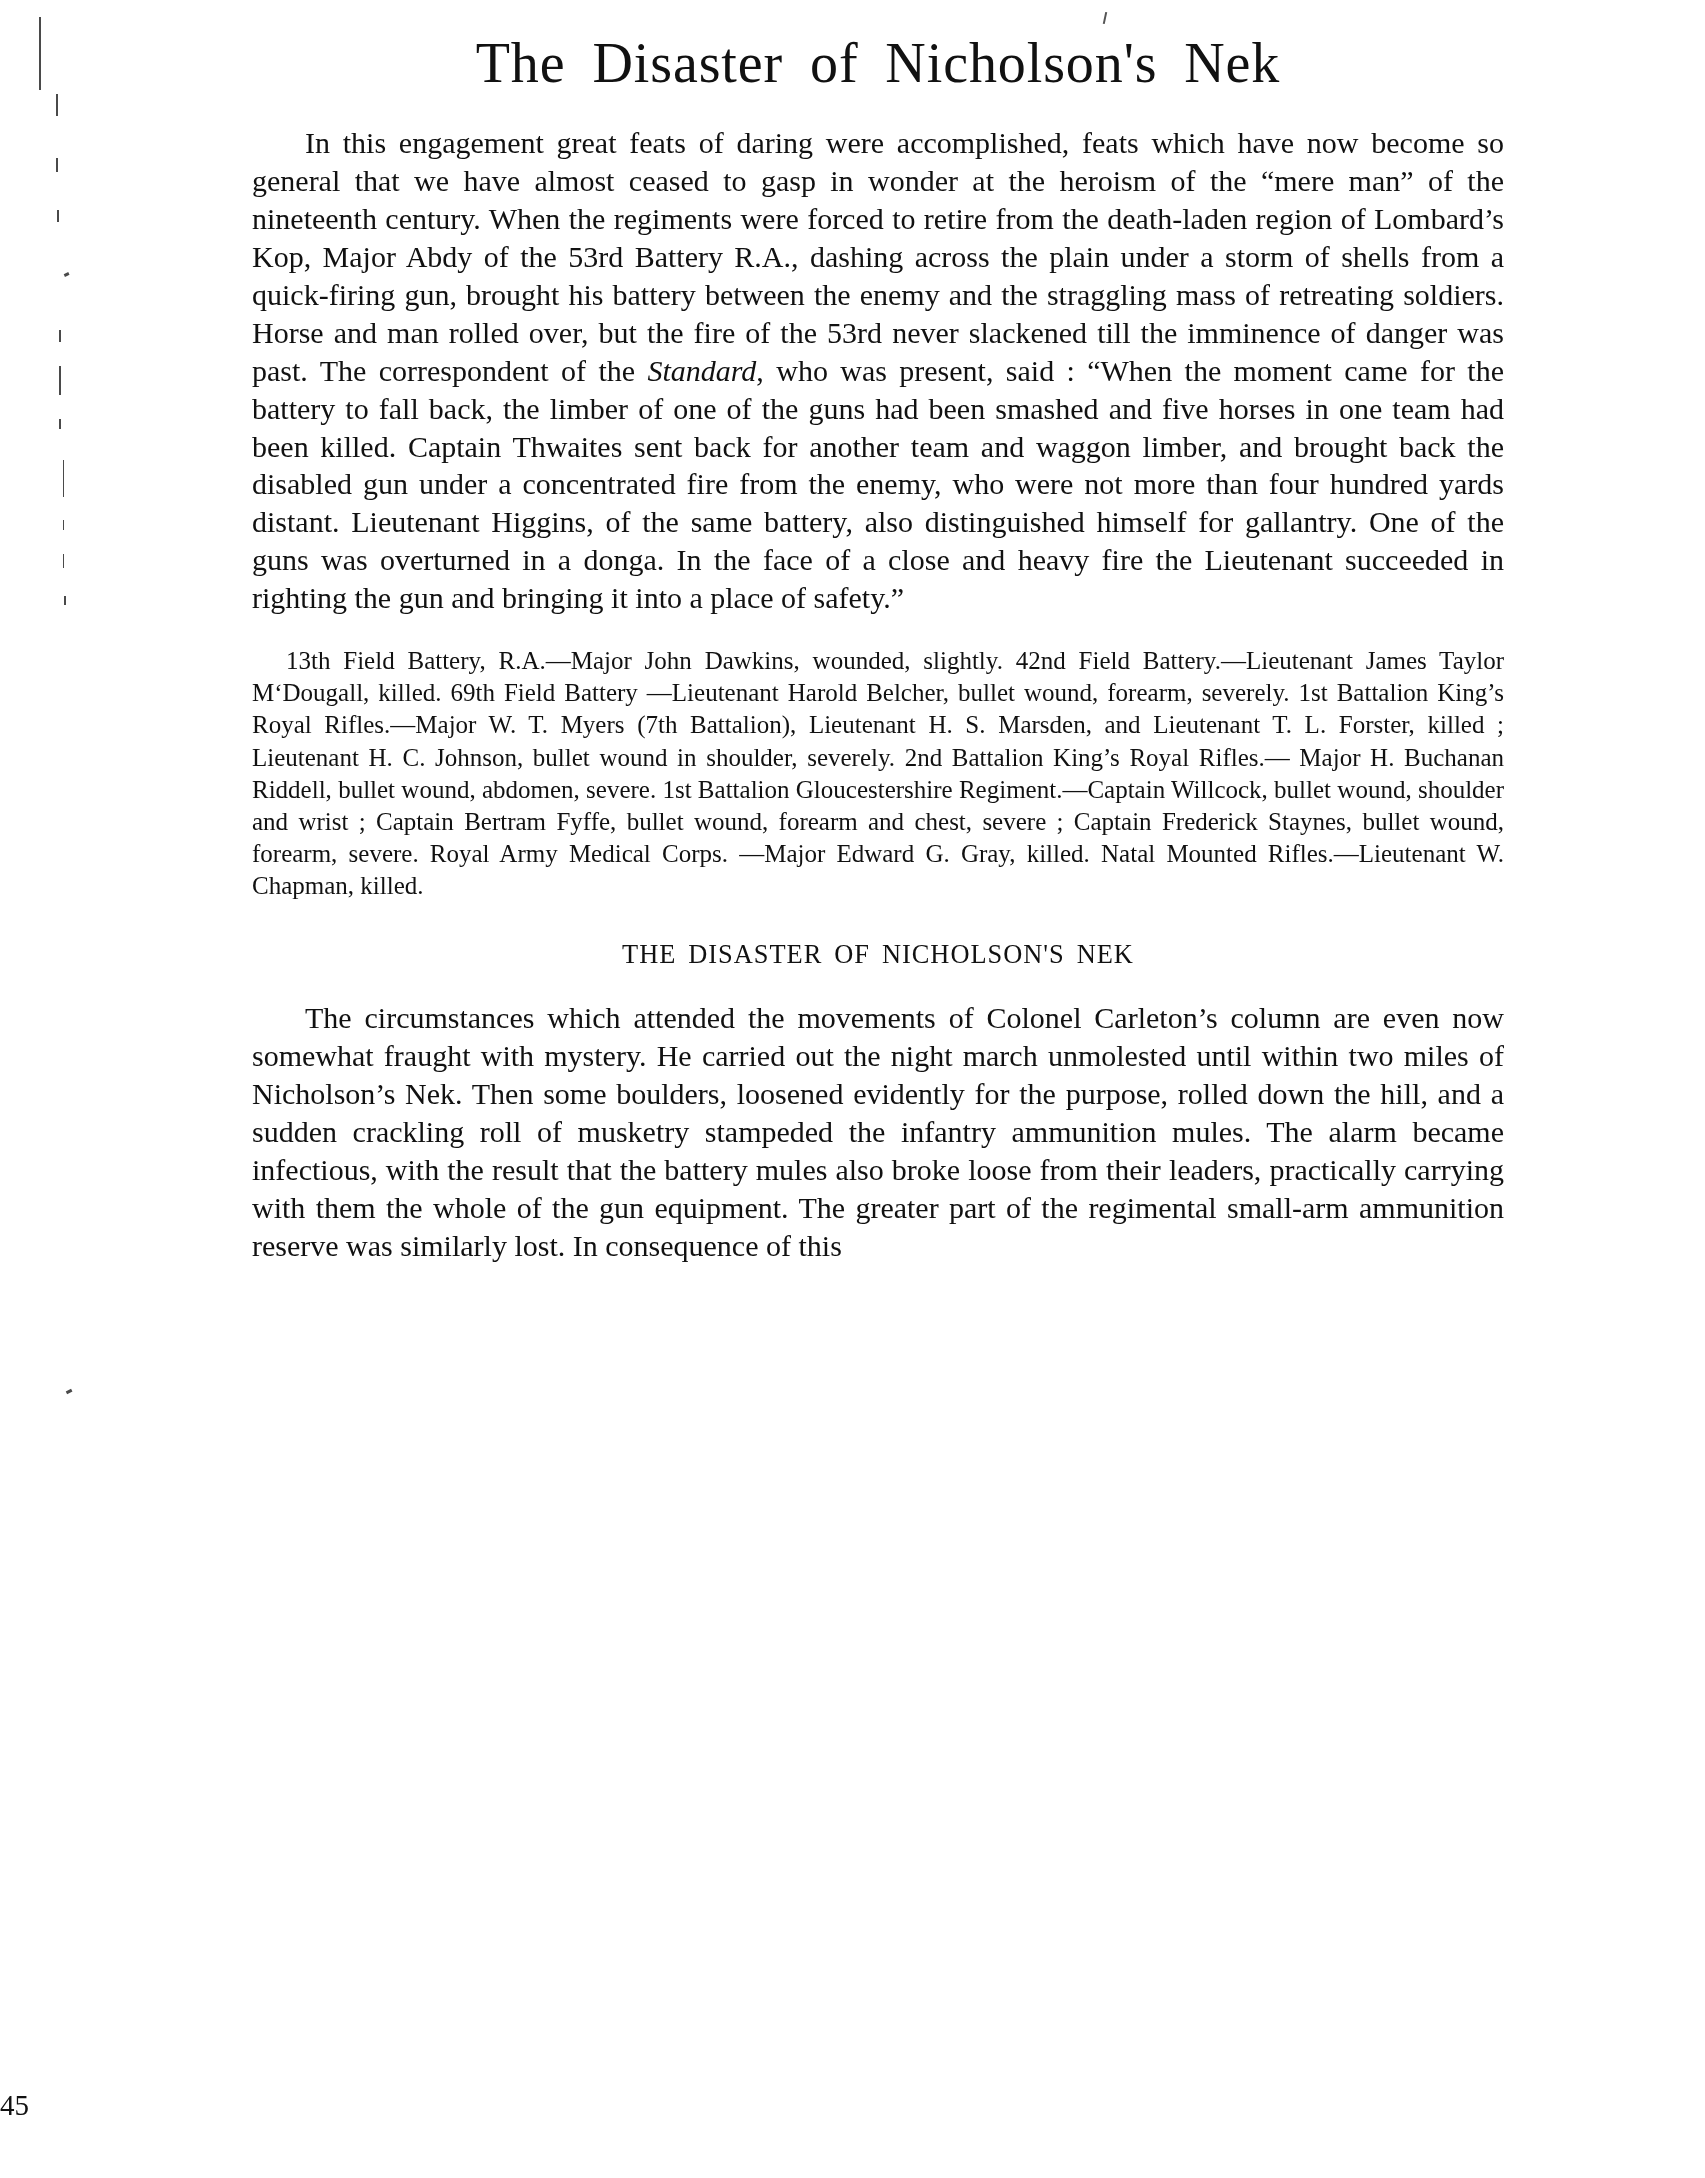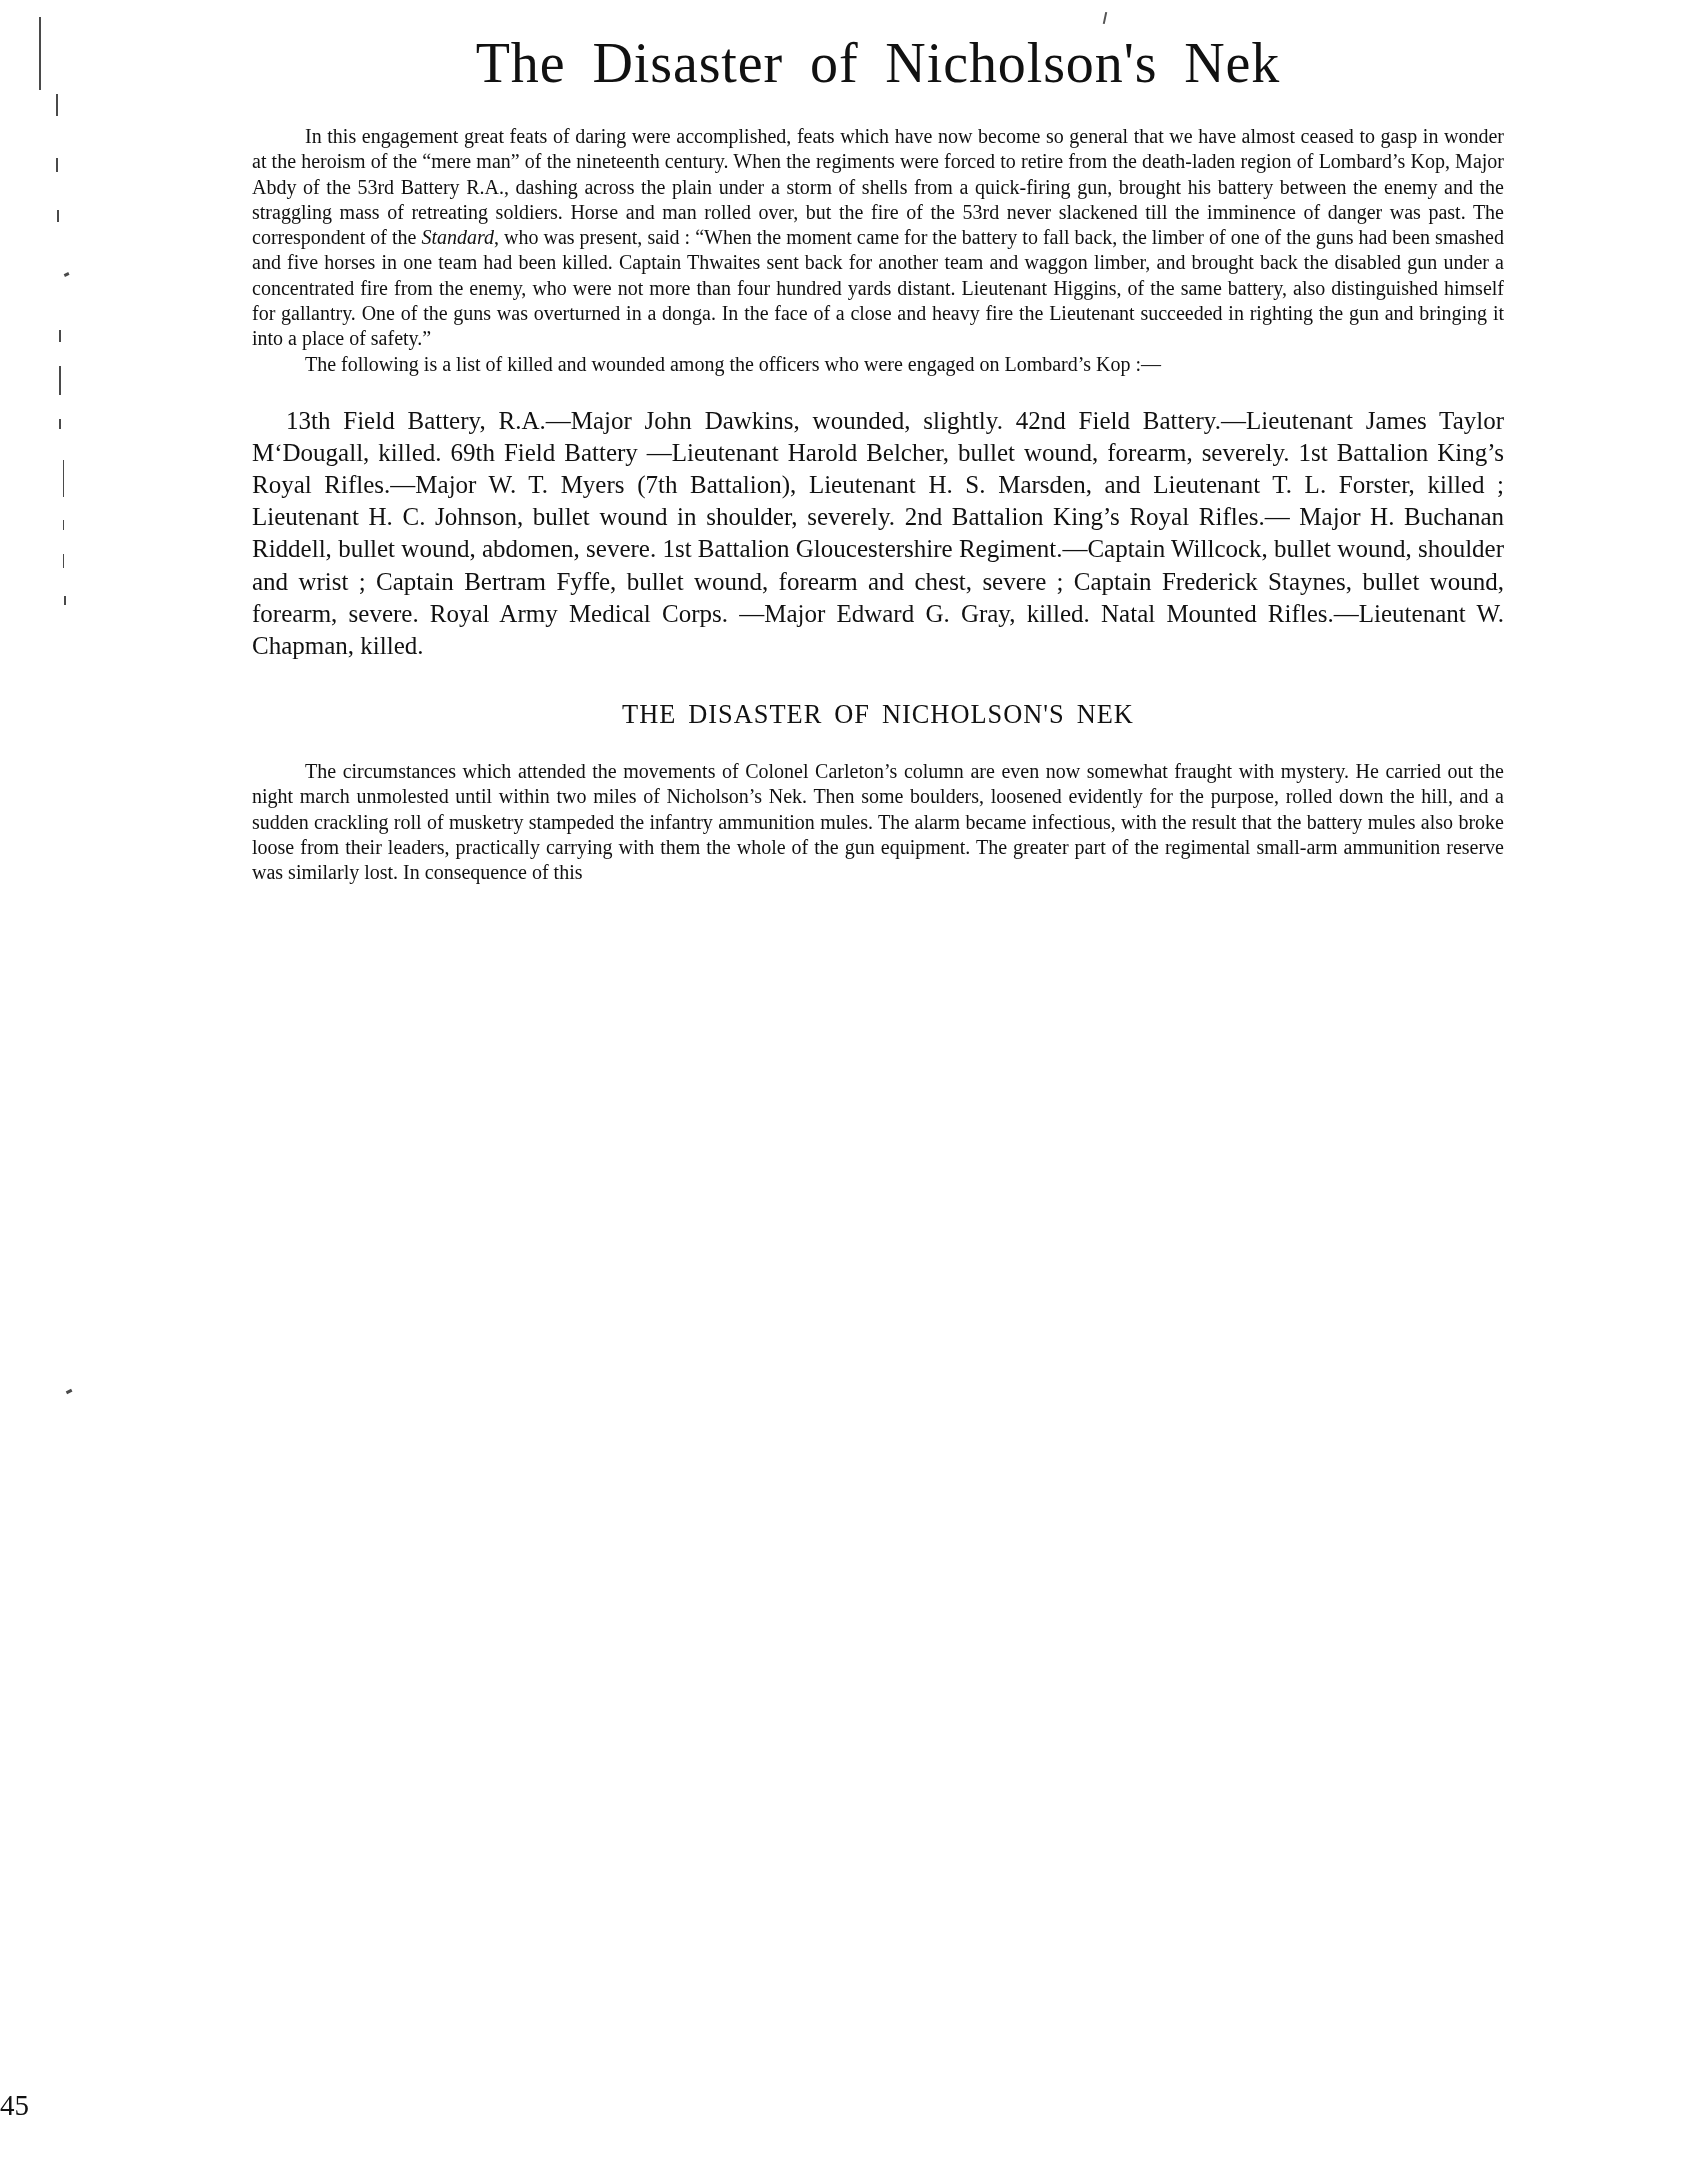--- a/index.html
+++ b/index.html
@@ -55,21 +55,21 @@
     height: 12px;
     background: #555;
     transform: rotate(12deg);
   }
   p {
     margin: 0;
     text-align: justify;
     text-justify: inter-word;
   }
   .body-text {
-    font-size: 20px;
+    font-size: 30px;
     line-height: 1.265;
     margin-top: 29px;
     font-family: Liberation Serif, serif;
   }
   .body-text.cont {
     margin-top: 0;
   }
   .indent {
     text-indent: 53px;
   }
@@ -121,21 +121,20 @@
   </div>
 
   <div class="content">
     <div style="position:relative;">
       <span class="tiny-tick"></span>
       <h1 class="doc-title">The Disaster of Nicholson's Nek</h1>
     </div>
 
     <p class="body-text indent"><span>In this engagement great feats of daring were accomplished, feats which have now become so general that we have almost ceased to gasp in wonder at the heroism of the “mere man” of the nineteenth century.   When the regiments were forced to retire from the death-laden region of Lombard’s Kop, Major Abdy of the 53rd Battery R.A., dashing across the plain under a storm of shells from a quick-firing gun, brought his battery between the enemy and the straggling mass of retreating soldiers.   Horse and man rolled over, but the fire of the 53rd never slackened till the imminence of danger was past.   The correspondent of the </span><i>Standard</i><span>, who was present, said : “When the moment came for the battery to fall back, the limber of one of the guns had been smashed and five horses in one team had been killed.   Captain Thwaites sent back for another team and waggon limber, and brought back the disabled gun under a concentrated fire from the enemy, who were not more than four hundred yards distant.   Lieutenant Higgins, of the same battery, also distinguished himself for gallantry.   One of the guns was overturned in a donga.   In the face of a close and heavy fire the Lieutenant succeeded in righting the gun and bringing it into a place of safety.”</span></p>
 
-    <p class="body-text cont indent">The following is a list of killed and wounded among the officers who were engaged on Lombard’s Kop :—</p>
 
     <p class="casualty-list"><span class="lead-indent"></span><span>13th Field Battery, R.A.—Major John Dawkins, wounded, slightly.   42nd Field Battery.—Lieutenant James Taylor M‘Dougall, killed.  69th Field Battery —Lieutenant Harold Belcher, bullet wound, forearm, severely.   1st Battalion King’s Royal Rifles.—Major W. T. Myers (7th Battalion), Lieutenant H. S. Marsden, and Lieutenant T. L. Forster, killed ; Lieutenant H. C. Johnson, bullet wound in shoulder, severely.   2nd Battalion King’s Royal Rifles.— Major H. Buchanan Riddell, bullet wound, abdomen, severe.   1st Battalion Gloucestershire Regiment.—Captain Willcock, bullet wound, shoulder and wrist ; Captain Bertram Fyffe, bullet wound, forearm and chest, severe ; Captain Frederick Staynes, bullet wound, forearm, severe.   Royal Army Medical Corps. —Major Edward G. Gray, killed.   Natal Mounted Rifles.—Lieutenant W. Chapman, killed.</span></p>
 
     <p class="section-head">THE DISASTER OF NICHOLSON'S NEK</p>
 
     <p class="body-text indent">The circumstances which attended the movements of Colonel Carleton’s column are even now somewhat fraught with mystery. He carried out the night march unmolested until within two miles of Nicholson’s Nek.   Then some boulders, loosened evidently for the purpose, rolled down the hill, and a sudden crackling roll of musketry stampeded the infantry ammunition mules.   The alarm became infectious, with the result that the battery mules also broke loose from their leaders, practically carrying with them the whole of the gun equipment.   The greater part of the regimental small-arm ammunition reserve was similarly lost.   In consequence of this</p>
   </div>
 
   <div class="page-number">45</div>
 </div>

